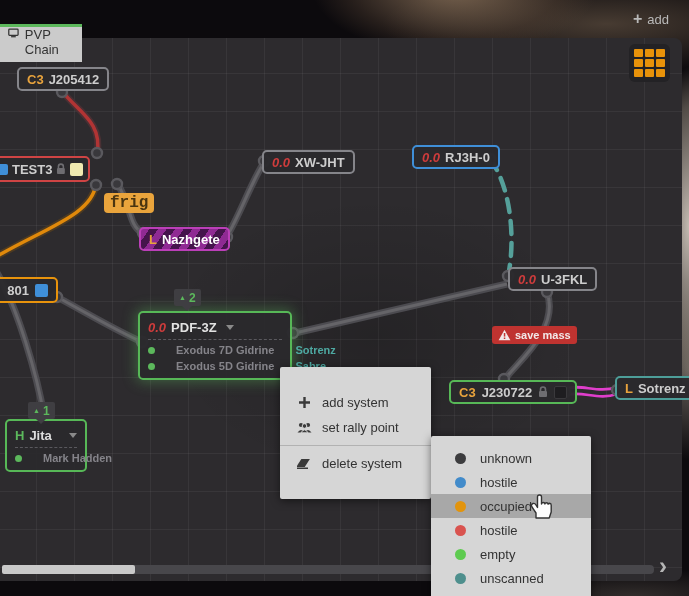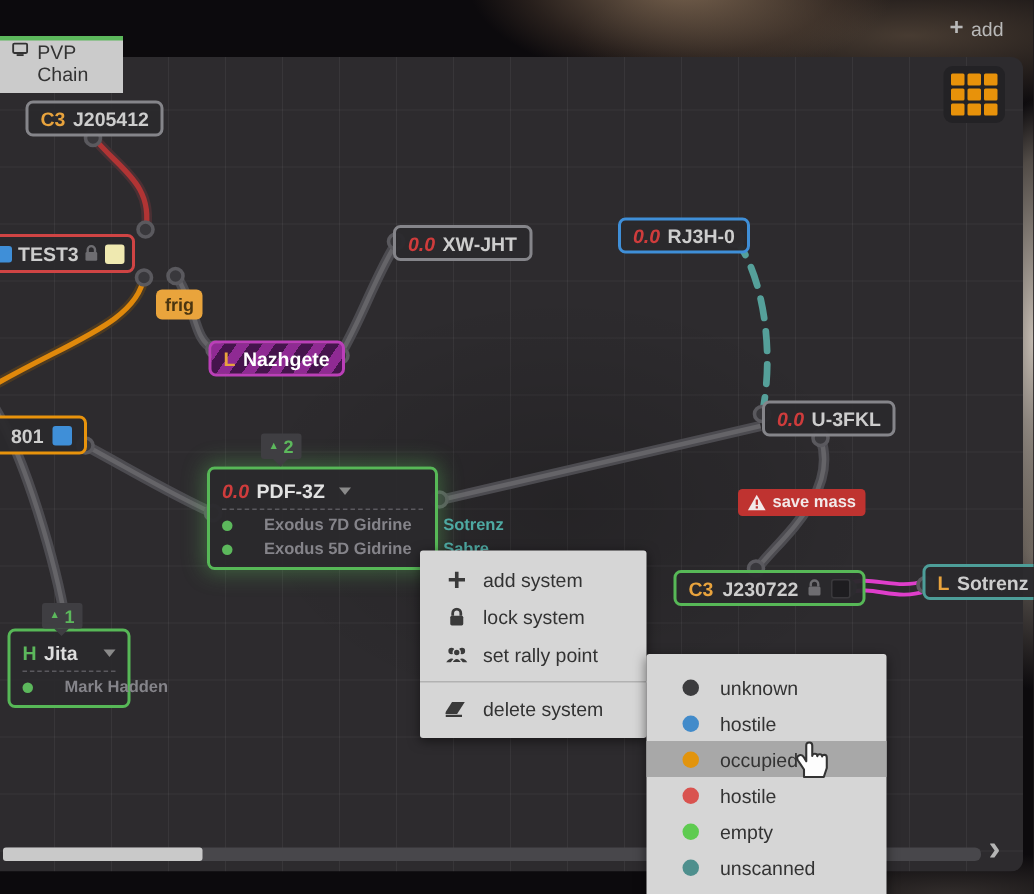--- a/index.html
+++ b/index.html
@@ -80,32 +80,32 @@
     position:absolute; z-index:4; height:17px; padding:0 5px;
     background:#3f3e42; border-radius:2px; display:flex; align-items:center; gap:3px;
     color:#5cb85c; font-size:12px; font-weight:bold;
   }
   .kbadge .tri { font-size:7px; line-height:1; }
   .kbadge:after { content:""; position:absolute; left:50%; bottom:-5px; margin-left:-5px;
     border-left:5px solid transparent; border-right:5px solid transparent; border-top:5px solid #3f3e42; }
   .wh-label {
     position:absolute; z-index:4; height:20px; padding:0 6px;
     background:#e9a43c; border-radius:4px; color:#4a3510;
-    font-size:12px; font-weight:bold; display:flex; align-items:center;
+    font-size:16px; font-weight:bold; display:flex; align-items:center;font-family:Liberation Mono, monospace;
   }
   .mass-badge {
     position:absolute; z-index:4; height:18px; padding:0 6px;
     background:#bf3330; border-radius:3px; color:#f2e9e9;
     font-size:11px; font-weight:bold; display:flex; align-items:center; gap:4px;text-align:center;
   }
   
   .menu {
     position:absolute; z-index:6; background:#d6d6d6; border-radius:2px;
     box-shadow:0 2px 8px rgba(0,0,0,.5); color:#333; font-size:13px;
-    padding:7px 0;
+    padding:23px 0;
   }
   .menu-item { height:25px; display:flex; align-items:center; gap:10px; padding:0 16px; }
   .menu-item .mi-ic { width:16px; display:inline-flex; justify-content:center; }
   .menu-sep { border-top:1px solid #b2b2b2; margin:5px 0; }
   .status-item { height:24px; display:flex; align-items:center; gap:14px; padding:0 24px; }
   .status-item .sdot { width:11px; height:11px; border-radius:50%; }
   .status-item.highlight { background:#a8a8a8; }
   
   .hscroll-track { position:absolute; left:2px; top:527px; width:652px; height:9px; background:#48474b; border-radius:4px; z-index:3; }
   .hscroll-thumb { width:133px; height:9px; background:#c9c9c9; border-radius:2px; }
@@ -313,29 +313,20 @@
   <div class="menu-item">
     <span class="mi-ic">
       <svg width="11" height="11" viewBox="0 0 11 11">
           <path d="M4.3,0 h2.4 v4.3 H11 v2.4 H6.7 V11 H4.3 V6.7 H0 V4.3 h4.3 Z" fill="#3a3a3a"></path>
         </svg>
     </span>
     <span>add system</span>
   </div>
   <div class="menu-item">
     <span class="mi-ic">
-      <svg width="11" height="13" viewBox="0 0 10 12">
-          <path d="M2.5,5 V3.5 a2.5,2.5 0 0 1 5,0 V5" fill="none" stroke="#3a3a3a" stroke-width="1.7"></path>
-          <rect x="1" y="5" width="8" height="6" rx="1" fill="#3a3a3a"></rect>
-        </svg>
-    </span>
-    <span>lock system</span>
-  </div>
-  <div class="menu-item">
-    <span class="mi-ic">
       <svg width="15" height="12" viewBox="0 0 15 12">
         <circle cx="4" cy="3" r="2.1" fill="#3a3a3a"></circle>
           <circle cx="11" cy="3" r="2.1" fill="#3a3a3a"></circle>
           <circle cx="7.5" cy="4" r="2.3" fill="#3a3a3a" stroke="#d6d6d6" stroke-width="1"></circle>
         <path d="M0.5,10.5 q3.5,-5 7,0 Z" fill="#3a3a3a"></path>
           <path d="M7.5,10.5 q3.5,-5 7,0 Z" fill="#3a3a3a"></path>
         <path d="M4,10.8 q3.5,-6 7,0 Z" fill="#3a3a3a" stroke="#d6d6d6" stroke-width="1"></path>
       </svg>
     </span>
     <span>set rally point</span>

